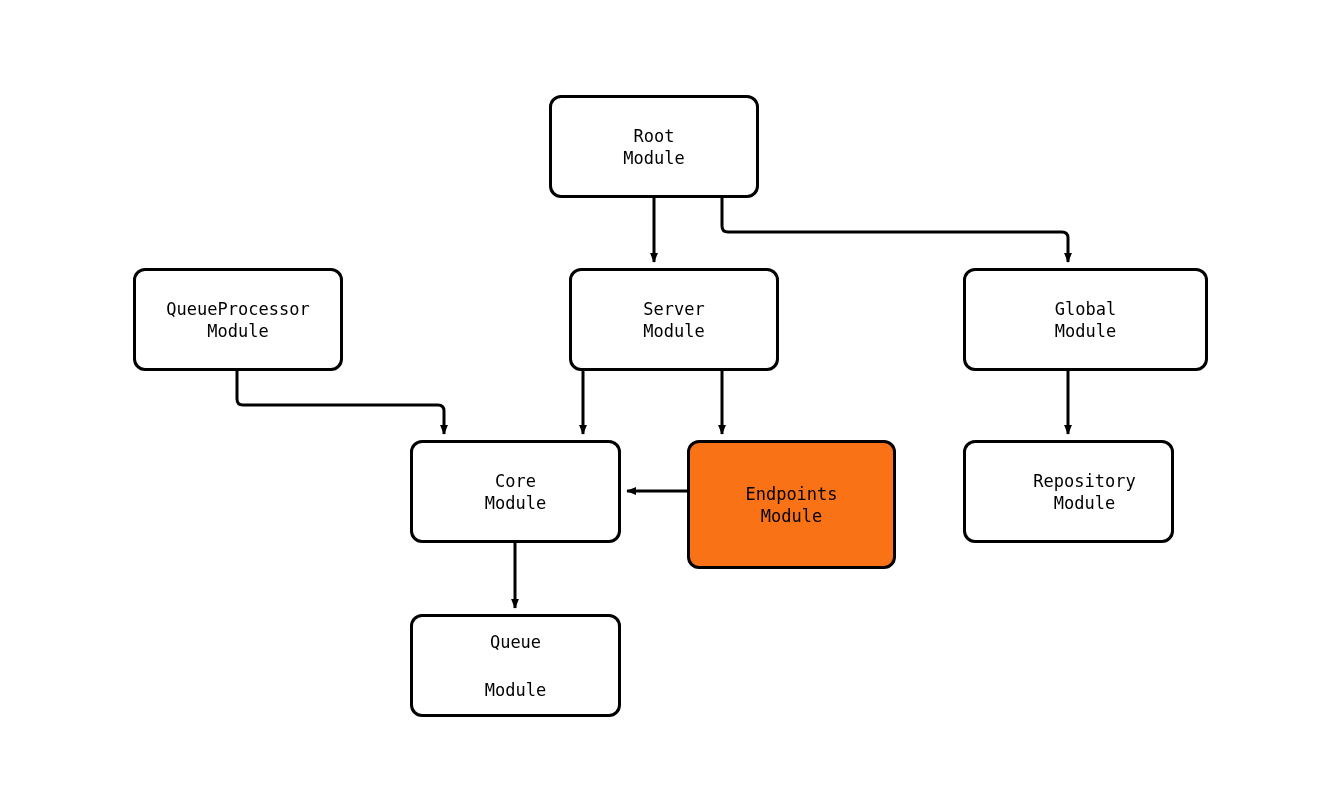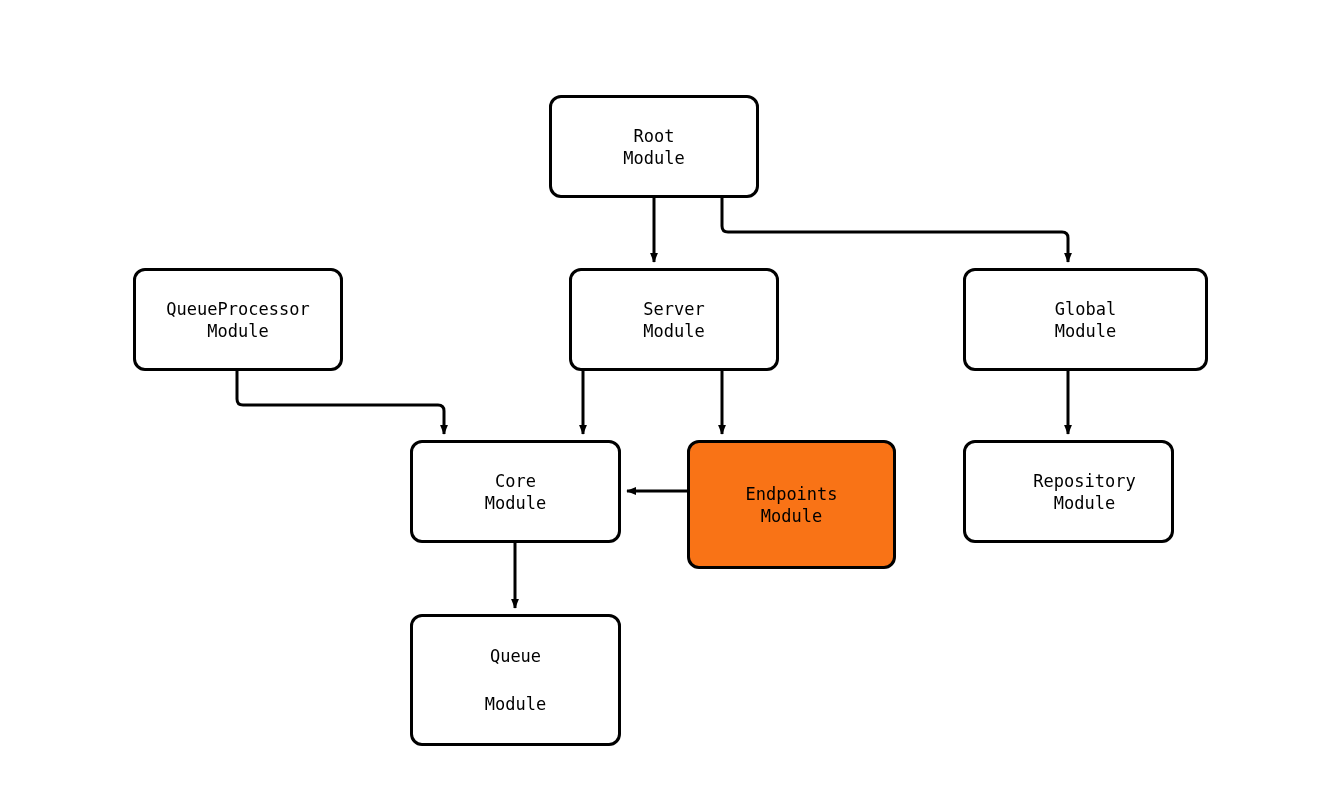--- a/index.html
+++ b/index.html
@@ -93,19 +93,19 @@
         <div class="node-line">Module</div>
       </div>
       <div class="node" style="left: 687px; top: 440px; width: 209px; height: 129px; background: #f97316; border-color: rgb(0, 0, 0);">
         <div class="node-line">Endpoints</div>
         <div class="node-line">Module</div>
       </div>
       <div class="node" style="left: 963px; top: 440px; width: 211px; height: 103px; background: rgb(255, 255, 255); border-color: rgb(0, 0, 0); padding-left: 32px;">
         <div class="node-line">Repository</div>
         <div class="node-line">Module</div>
       </div>
-      <div class="node" style="left: 410px; top: 614px; width: 211px; height: 132px; background: rgb(255, 255, 255); border-color: rgb(0, 0, 0); gap: 26px;">
+      <div class="node" style="left: 410px; top: 614px; width: 211px; height: 103px; background: rgb(255, 255, 255); border-color: rgb(0, 0, 0); gap: 26px;">
         <div class="node-line">Queue</div>
         <div class="node-line">Module</div>
       </div>
     </div>
 
 </div>
 
 </body></html>

